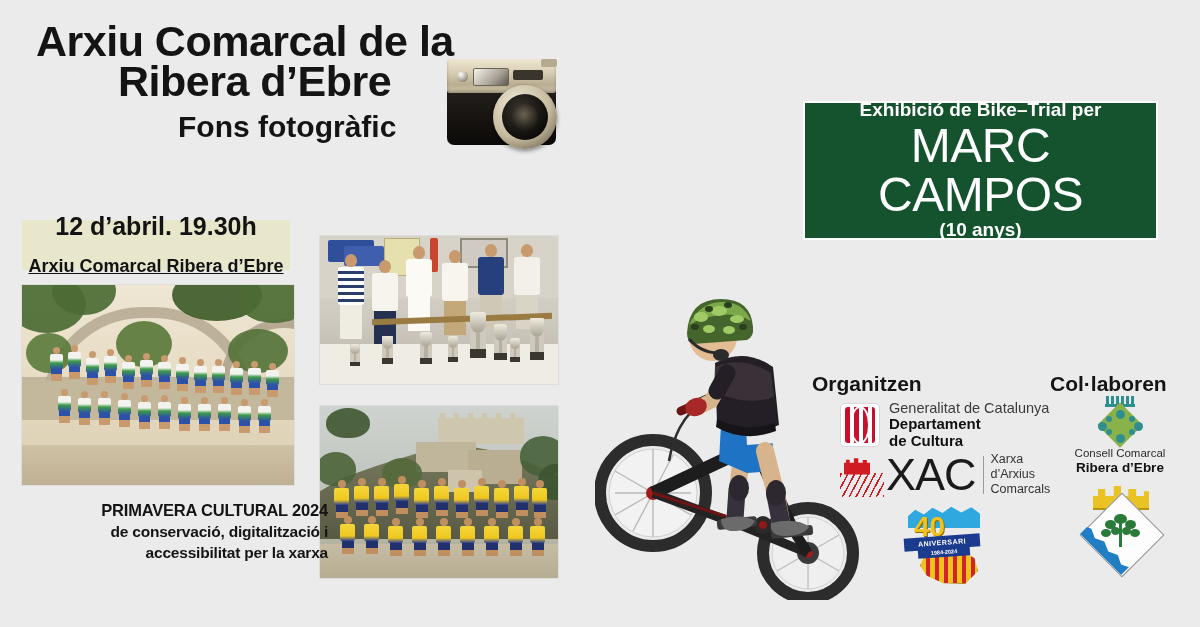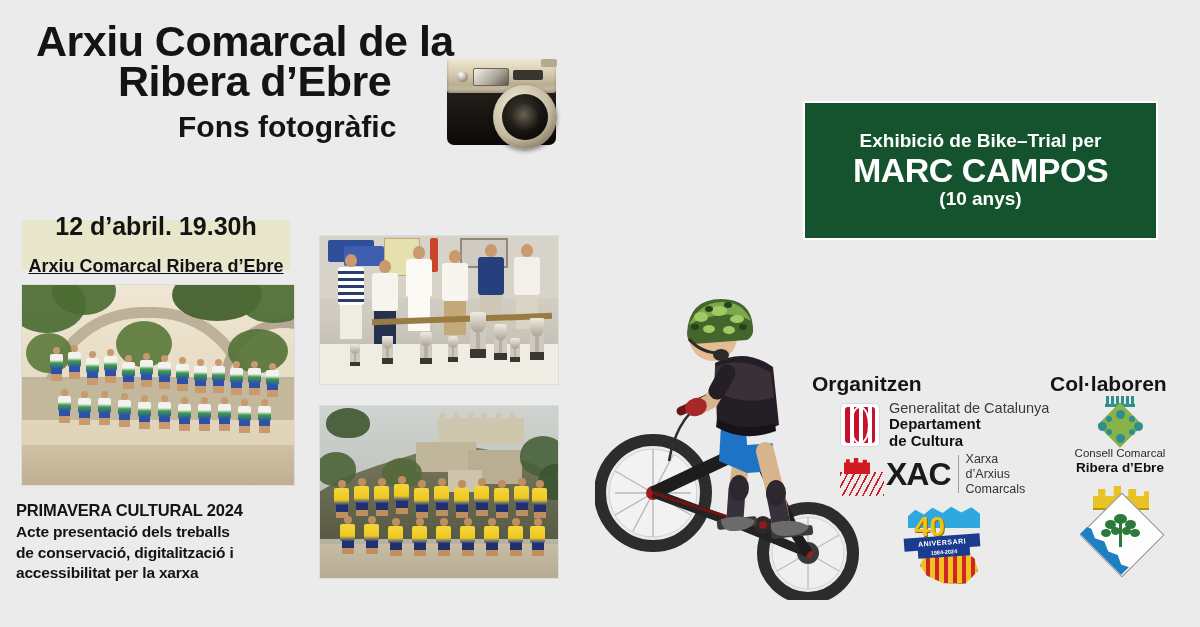--- a/index.html
+++ b/index.html
@@ -45,21 +45,21 @@
   .cam-shutter{position:absolute;left:94px;top:0px;width:16px;height:8px;border-radius:2px;background:#b5aa8e;}
 
   
   #marc-banner{
     left:803px;top:101px;width:355px;height:139px;
     background:#14532d;border:2px solid #ffffff;box-sizing:border-box;
     display:flex;flex-direction:column;align-items:center;justify-content:center;
     color:#ffffff;text-align:center;
   }
   #banner-l1{font-size:19px;font-weight:700;line-height:1.1;margin-bottom:1px;}
-  #banner-name{font-size:34px;font-weight:700;line-height:1.02;letter-spacing:-0.5px;}
+  #banner-name{font-size:48px;font-weight:400;line-height:1.02;letter-spacing:-0.5px;}
   #banner-age{font-size:19px;font-weight:700;line-height:1.1;margin-top:1px;}
   #banner-l4{font-size:18px;font-weight:700;line-height:1.1;margin-top:13px;}
 
   
   #date-box{
     left:22px;top:220px;width:268px;height:50px;background:#e8e7cc;
     display:flex;flex-direction:column;align-items:center;justify-content:center;
   }
   #date-main{font-size:25px;font-weight:700;color:#131313;letter-spacing:0px;line-height:1.05;white-space:nowrap;}
   #date-venue{font-size:18px;font-weight:700;color:#131313;line-height:1.1;margin-top:18px;white-space:nowrap;text-decoration:underline;}
@@ -111,21 +111,21 @@
   .p3-castle{position:absolute;background:#cfc6ae;}
   .p3-crenel{position:absolute;width:5px;height:5px;background:#cfc6ae;}
   .p3-trees{position:absolute;border-radius:50% 50% 45% 45%;background:#3f5530;opacity:.9;}
   .p3-ground{position:absolute;left:0;bottom:0;width:100%;height:34px;background:linear-gradient(180deg,#c6bda4,#b6ac92);}
   .yrider{position:absolute;width:15px;}
   .yrider .head{width:8px;height:8px;border-radius:50%;background:#c08f60;margin:0 auto;}
   .yrider .jersey{width:15px;height:17px;border-radius:2px;background:linear-gradient(180deg,#f4d63a 0%,#efc81f 70%,#2b3f91 100%);}
   .yrider .legs{width:12px;height:13px;margin:0 auto;background:linear-gradient(180deg,#23306e 0 55%,#c08f60 55%);}
 
   
-  #caption{left:16px;top:500px;width:300px;text-align:left;}
+  #caption{left:28px;top:500px;width:300px;text-align:right;}
   #cap-title{font-size:16.5px;font-weight:700;color:#141414;line-height:1.25;letter-spacing:-0.2px;white-space:nowrap;}
   #cap-body{font-size:15.5px;font-weight:700;color:#141414;line-height:1.35;letter-spacing:-0.2px;margin-top:1px;}
 
   
   #trial-rider{left:595px;top:275px;width:290px;height:325px;}
 
   
   .sect-head{font-size:21px;font-weight:700;color:#141414;white-space:nowrap;}
   #organitzen-head{left:812px;top:372px;}
   #collaboren-head{left:1050px;top:372px;}
@@ -142,21 +142,21 @@
   .gc-l1{font-size:14.5px;color:#3b3b3b;white-space:nowrap;}
   .gc-l2{font-size:15px;font-weight:700;color:#111;white-space:nowrap;}
   .gc-l3{font-size:15px;font-weight:700;color:#111;white-space:nowrap;}
 
   #xac-logo{left:840px;top:452px;}
   .xac-mark{width:44px;height:44px;position:relative;flex:none;}
   .xac-mark .castle{position:absolute;left:4px;top:4px;width:26px;height:18px;background:#d11b22;
     clip-path:polygon(0 35%,8% 35%,8% 18%,22% 18%,22% 35%,38% 35%,38% 10%,55% 10%,55% 35%,72% 35%,72% 20%,88% 20%,88% 35%,100% 35%,100% 100%,0 100%);}
   .xac-mark .lines{position:absolute;left:0;top:20px;width:44px;height:24px;
     background:repeating-linear-gradient(-62deg,#d11b22 0 1.5px,transparent 1.5px 6px);}
-  .xac-big{font-size:32px;font-weight:700;color:#1a1a1a;letter-spacing:-1px;margin-left:2px;line-height:1;}
+  .xac-big{font-size:45px;font-weight:400;color:#1a1a1a;letter-spacing:-1px;margin-left:2px;line-height:1;}
   .xac-div{width:1px;height:38px;background:#9b9b9b;margin:0 7px;}
   .xac-small{font-size:12.5px;color:#333;line-height:1.18;}
 
   #anniv-logo{left:902px;top:500px;width:88px;height:82px;}
   .an-map-blue{position:absolute;left:6px;top:2px;width:72px;height:26px;background:#2fa8e0;
     clip-path:polygon(0 55%,10% 30%,22% 48%,34% 22%,48% 42%,60% 18%,74% 40%,88% 20%,100% 45%,100% 100%,0 100%);}
   .an-40{position:absolute;left:12px;top:10px;width:56px;height:34px;
     font-size:28px;font-weight:700;color:#f2c21c;line-height:34px;
     text-shadow:1px 1px 0 #8a6a06;}
   .an-ribbon{position:absolute;left:2px;top:36px;width:76px;height:13px;background:#1b3b8f;
@@ -565,21 +565,20 @@
           <div class="head"></div>
           <div class="jersey"></div>
           <div class="legs"></div>
         </div>
     </div>
   </div>
 
   <div class="abs" id="caption">
     <div id="cap-title">PRIMAVERA CULTURAL 2024</div>
     <div id="cap-body">
-      <div>Acte presentació dels treballs</div>
       <div>de conservació,  digitalització i</div>
       <div>accessibilitat per la xarxa</div>
     </div>
   </div>
 
   <svg class="abs" id="trial-rider" viewBox="0 0 290 325">
     <g>
 
       <circle cx="58" cy="218" r="53" fill="none" stroke="#2c2c2c" stroke-width="12"></circle>
       <circle cx="58" cy="218" r="44" fill="#f2f2f2" stroke="#cfcfcf" stroke-width="1"></circle>

